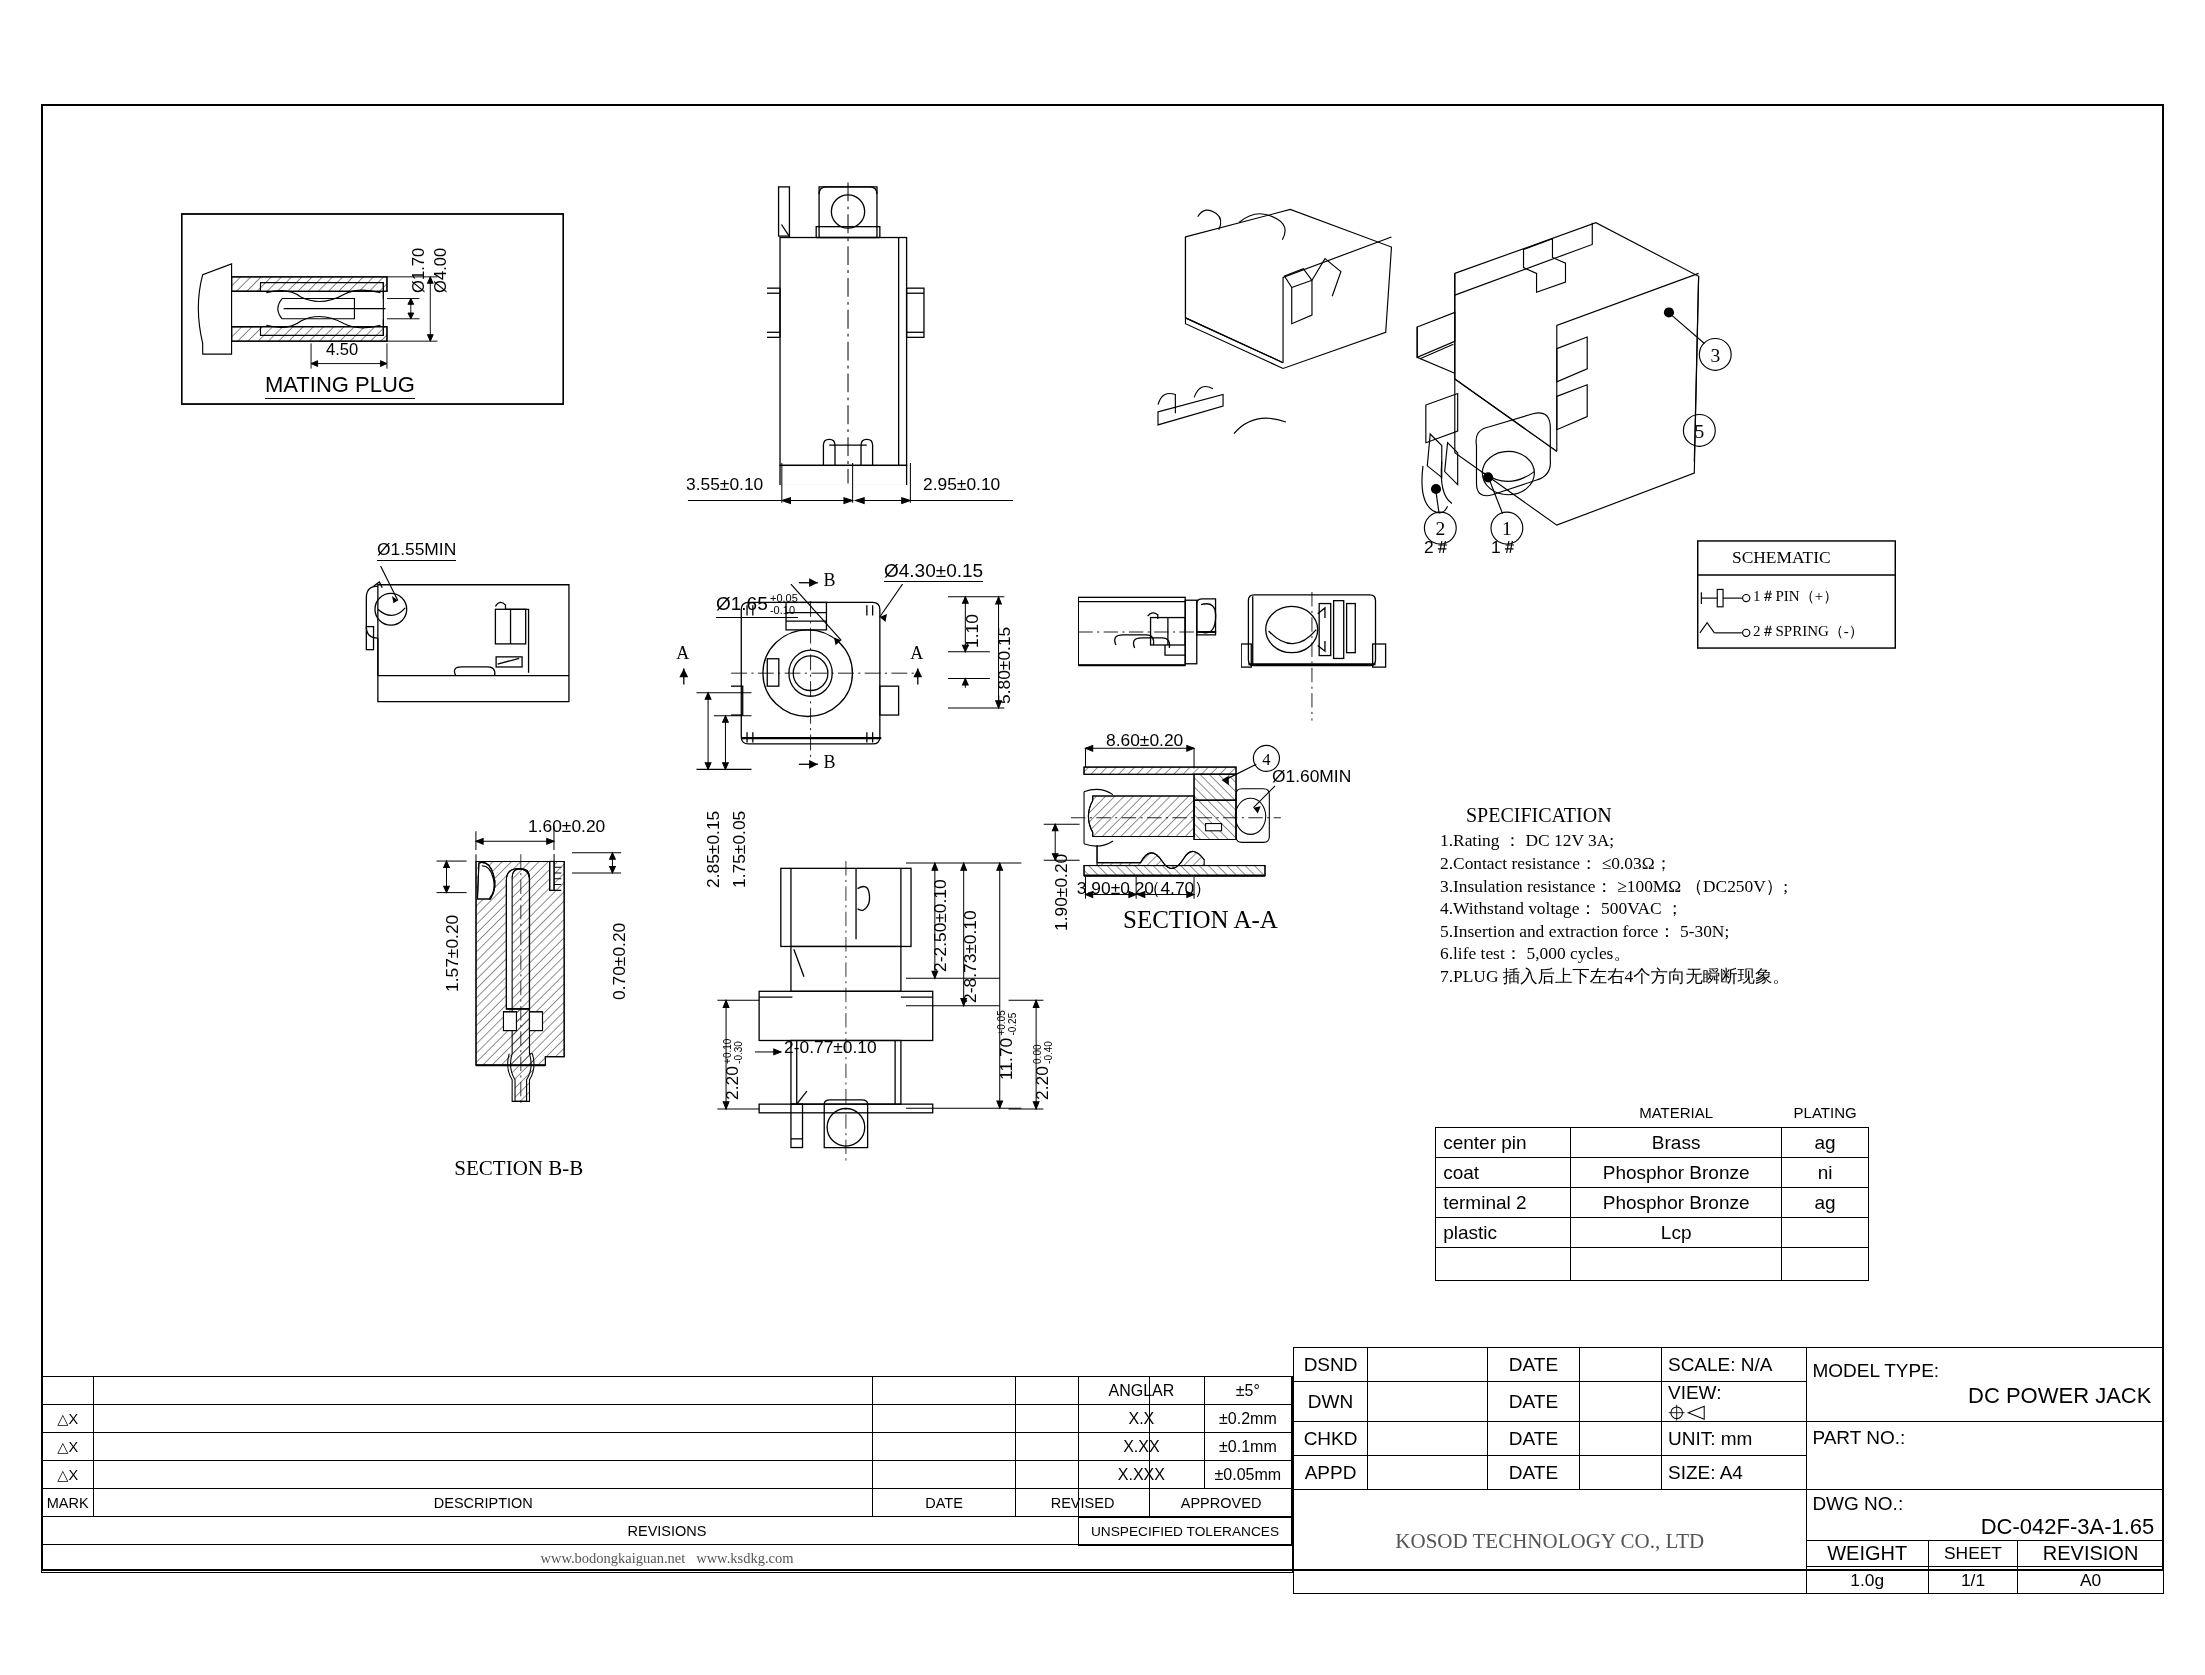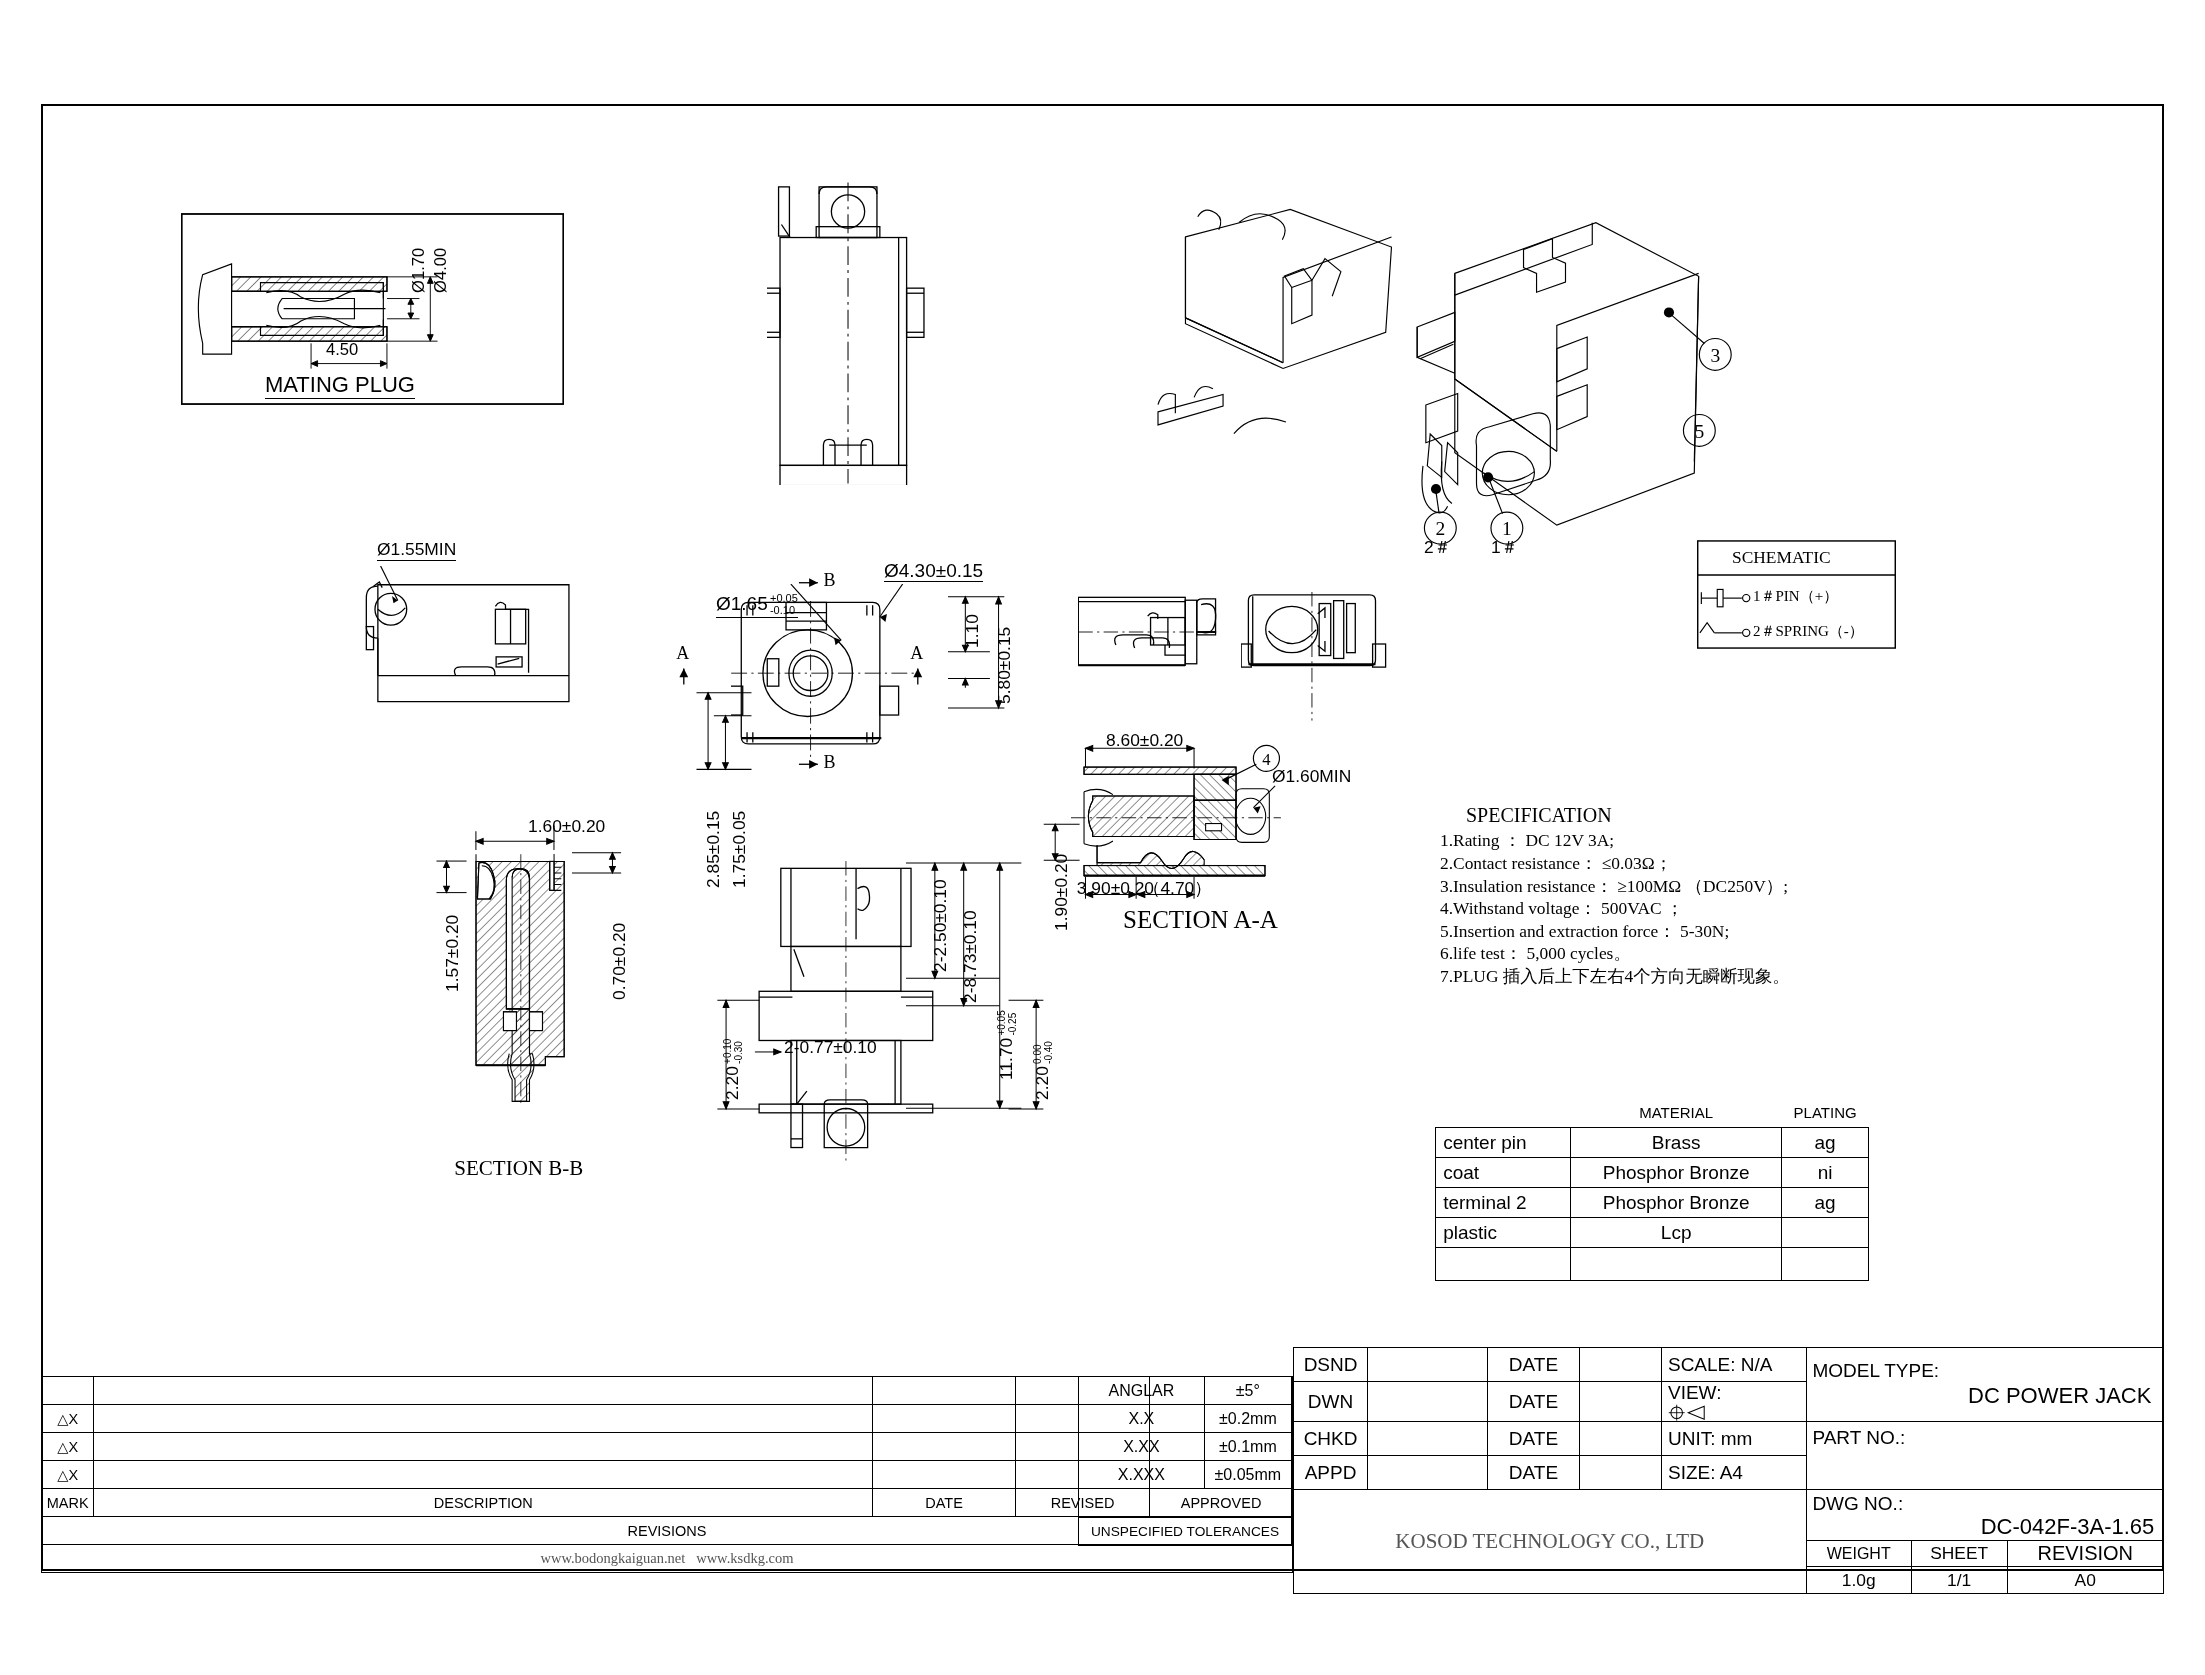--- a/index.html
+++ b/index.html
@@ -126,20 +126,37 @@
         <path d="M20 60 l12 18"></path>
         <path d="M78 393 l0 -28 q0 -8 8 -8 q8 0 8 8 l0 28"></path>
         <path d="M130 393 l0 -28 q0 -8 8 -8 q8 0 8 8 l0 28"></path>
         <line x1="86" y1="365" x2="138" y2="365"></line>
         <rect x="18" y="393" width="175" height="28"></rect>
       </g>
       <line x1="112" y1="2" x2="112" y2="418" stroke="#000" stroke-width="1.4" stroke-dasharray="26 7 4 7"></line>
     </svg>
   </div>
 
+  <div class="abs" style="left:673px;top:463px;">
+    <svg width="391" height="65" viewBox="0 0 540 90">
+      <g stroke="#000" stroke-width="1.4" fill="none">
+        <line x1="150" y1="0" x2="150" y2="55"></line>
+        <line x1="248" y1="0" x2="248" y2="55"></line>
+        <line x1="328" y1="0" x2="328" y2="55"></line>
+        <line x1="20" y1="52" x2="248" y2="52"></line>
+        <line x1="252" y1="52" x2="470" y2="52"></line>
+        <path d="M150 52 l12 -4 l0 8 z" fill="#000"></path>
+        <path d="M248 52 l-12 -4 l0 8 z" fill="#000"></path>
+        <path d="M252 52 l12 -4 l0 8 z" fill="#000"></path>
+        <path d="M328 52 l-12 -4 l0 8 z" fill="#000"></path>
+      </g>
+    </svg>
+    <div class="lbl" style="left:13px;top:13px;font-size:17.4px;">3.55±0.10</div>
+    <div class="lbl" style="left:250px;top:13px;font-size:17.4px;">2.95±0.10</div>
+  </div>
 
   <div class="abs" style="left:1129px;top:195px;">
     <svg width="311" height="253" viewBox="0 0 430 350">
       <g stroke="#000" fill="none" stroke-width="1.6">
         <path d="M78 58 l145 -38 l140 52 l-8 118 l-142 50 l-135 -62 z"></path>
         <path d="M78 58 l0 112 l135 62"></path>
         <path d="M213 232 l0 -118 l150 -56"></path>
         <path d="M78 170 l135 62"></path>
         <path d="M95 30 q10 -16 26 -4 q10 8 3 22"></path>
         <path d="M152 38 q26 -22 54 -4 q16 10 6 28"></path>
@@ -868,21 +885,21 @@
         <td class="cell-left" style="height:46px;vertical-align:top;padding-top:2.9px;">
           <div>DWG NO.:</div>
           <div class="big" style="text-align:right;padding-right:8.7px;margin-top:-1.4px;">DC-042F-3A-1.65</div>
         </td>
       </tr>
       <tr>
         <td style="padding:0;height:52px;">
           <table style="width:100%;height:100%;border:none;">
             <tbody>
                   <tr>
-              <td style="border-top:none;border-left:none;height:24.6px;font-size:16px;">WEIGHT</td>
+              <td style="border-top:none;border-left:none;height:24.6px;font-size:20px;">WEIGHT</td>
               <td style="border-top:none;height:24.6px;font-size:17.4px;">SHEET</td>
               <td style="border-top:none;border-right:none;height:24.6px;font-size:20px;">REVISION</td>
             </tr>
             <tr>
               <td style="border-bottom:none;border-left:none;height:24.6px;font-size:17.4px;">1.0g</td>
               <td style="border-bottom:none;height:24.6px;font-size:17.4px;">1/1</td>
               <td style="border-bottom:none;border-right:none;height:24.6px;font-size:17.4px;">A0</td>
             </tr>
           </tbody>
               </table>

